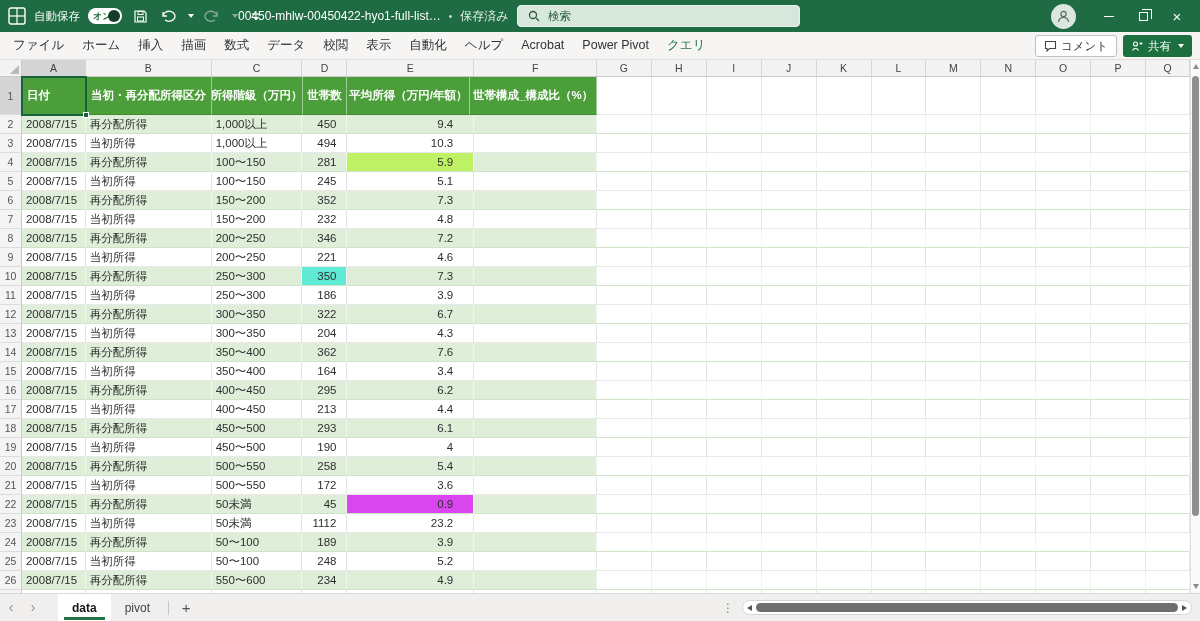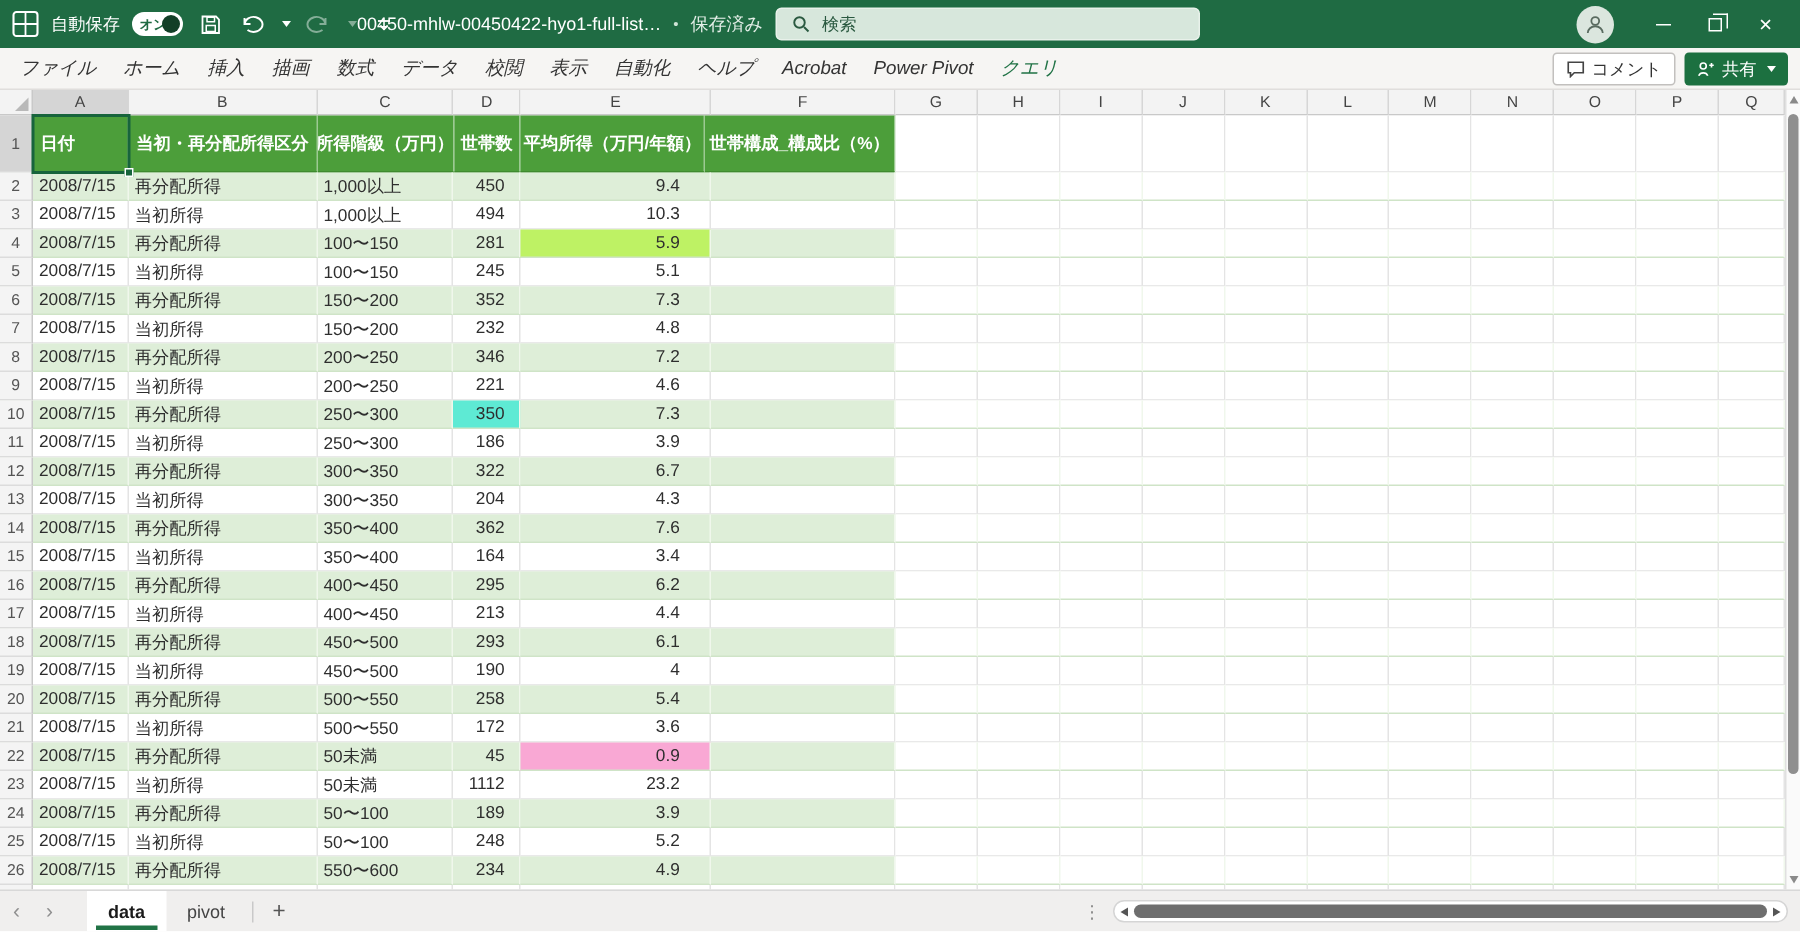--- a/index.html
+++ b/index.html
@@ -26,21 +26,21 @@
   .tb-right { position:absolute; right:6px; top:0; height:32px; display:flex; align-items:center; }
   .avatar { width:25px; height:25px; border-radius:50%; background:#dbe6de; display:flex; align-items:center; justify-content:center; margin-right:16px; }
   .winbtn { width:34px; height:32px; display:flex; align-items:center; justify-content:center; color:#fff; }
   .min-glyph { width:10px; height:1px; background:#fff; display:block; }
   .restore-glyph { position:relative; width:9px; height:9px; border:1px solid #fff; display:block; }
   .restore-glyph::after { content:""; position:absolute; left:2px; top:-4px; width:9px; height:9px; border-top:1px solid #fff; border-right:1px solid #fff; }
   .close-glyph { font-size:15px; line-height:1; }
 
   
   .menubar { position:absolute; top:32px; left:0; width:1200px; height:28px; background:#f6f5f3; border-bottom:1px solid #e0dedc; display:flex; align-items:center; }
-  .tabs { display:flex; align-items:flex-start; padding-left:4px;font-style:italic; }
+  .tabs { display:flex; align-items:flex-start; padding-left:4px; }
   .rtab { font-size:12.5px; color:#333; padding:0 9px; line-height:27px; white-space:nowrap; cursor:default; }
   .rtab.ctx { color:#217346; }
   .menubar-right { position:absolute; right:8px; top:3px; display:flex; align-items:center; gap:6px; }
   .btn-comments { display:flex; align-items:center; gap:4px; background:#fff; border:1px solid #c2c0be; border-radius:3px; height:22px; padding:0 8px; font-size:11.5px; color:#333; }
   .btn-share { display:flex; align-items:center; gap:5px; background:#1c7040; border-radius:3px; height:22px; padding:0 8px; font-size:11.5px; color:#fff; }
   .btn-share .caret-down { border-top-color:#fff; }
 
   
   .grid { position:absolute; top:60px; left:0; width:1190px; height:533px; overflow:hidden; background:#fff; }
   .colhdr-row { display:flex; height:17px; }
@@ -634,21 +634,21 @@
         <div class="cell" style="background: rgb(255, 255, 255); width: 55px;"></div>
         <div class="cell" style="background: rgb(255, 255, 255); width: 55px;"></div>
         <div class="cell" style="background: rgb(255, 255, 255); width: 44px;"></div>
       </div>
       <div class="xrow banded">
         <div class="rownum">22</div>
         <div class="cell al" style="width: 64px; background: rgb(222, 238, 216);">2008/7/15</div>
         <div class="cell al" style="width: 126px; background: rgb(222, 238, 216);">再分配所得</div>
         <div class="cell al" style="width: 91px; background: rgb(222, 238, 216);">50未満</div>
         <div class="cell ar" style="padding-right: 10px; width: 45px; background: rgb(222, 238, 216);">45</div>
-        <div class="cell ar" style="padding-right: 20px; width: 127px; background: #f9a8d4;">0.9</div>
+        <div class="cell ar" style="padding-right: 20px; width: 127px; background: #d946ef;">0.9</div>
         <div class="cell" style="width: 123px; background: rgb(222, 238, 216);"></div>
         <div class="cell" style="background: rgb(255, 255, 255); width: 55px;"></div>
         <div class="cell" style="background: rgb(255, 255, 255); width: 55px;"></div>
         <div class="cell" style="background: rgb(255, 255, 255); width: 55px;"></div>
         <div class="cell" style="background: rgb(255, 255, 255); width: 55px;"></div>
         <div class="cell" style="background: rgb(255, 255, 255); width: 55px;"></div>
         <div class="cell" style="background: rgb(255, 255, 255); width: 55px;"></div>
         <div class="cell" style="background: rgb(255, 255, 255); width: 55px;"></div>
         <div class="cell" style="background: rgb(255, 255, 255); width: 55px;"></div>
         <div class="cell" style="background: rgb(255, 255, 255); width: 55px;"></div>

